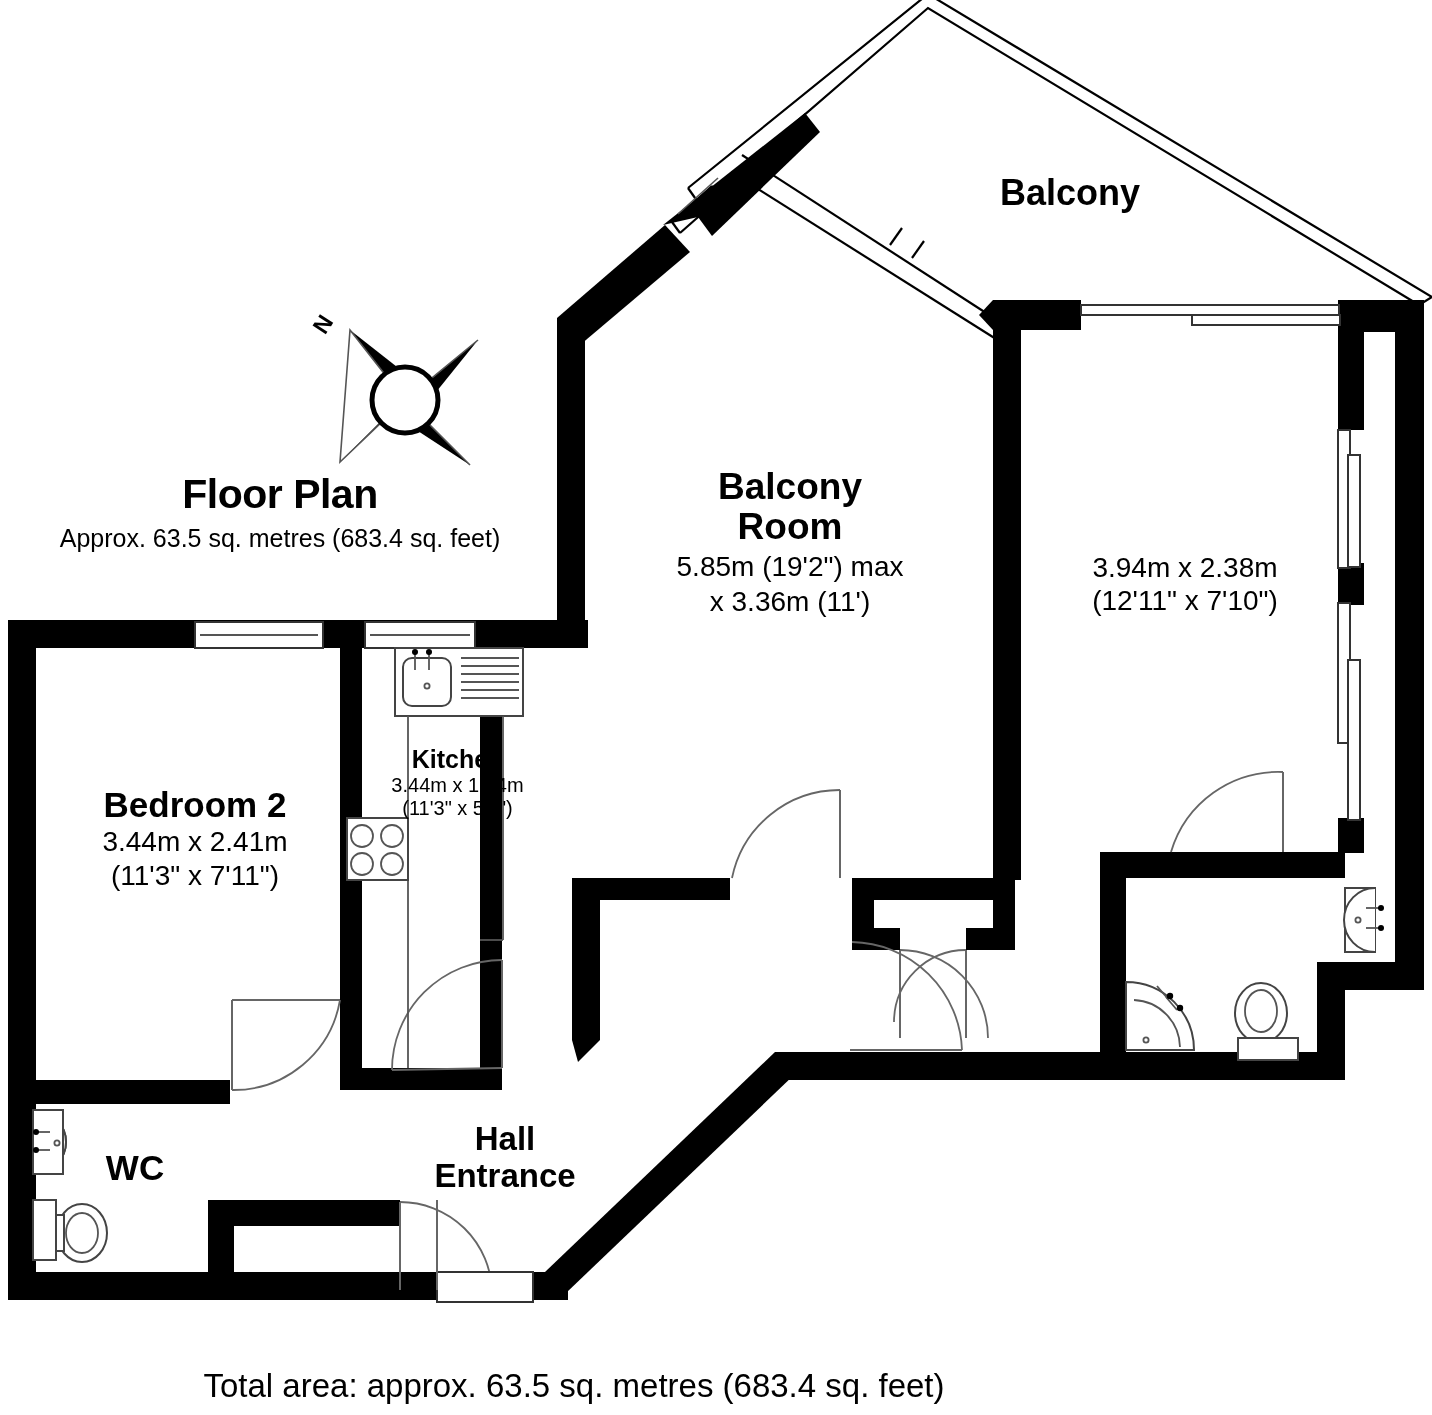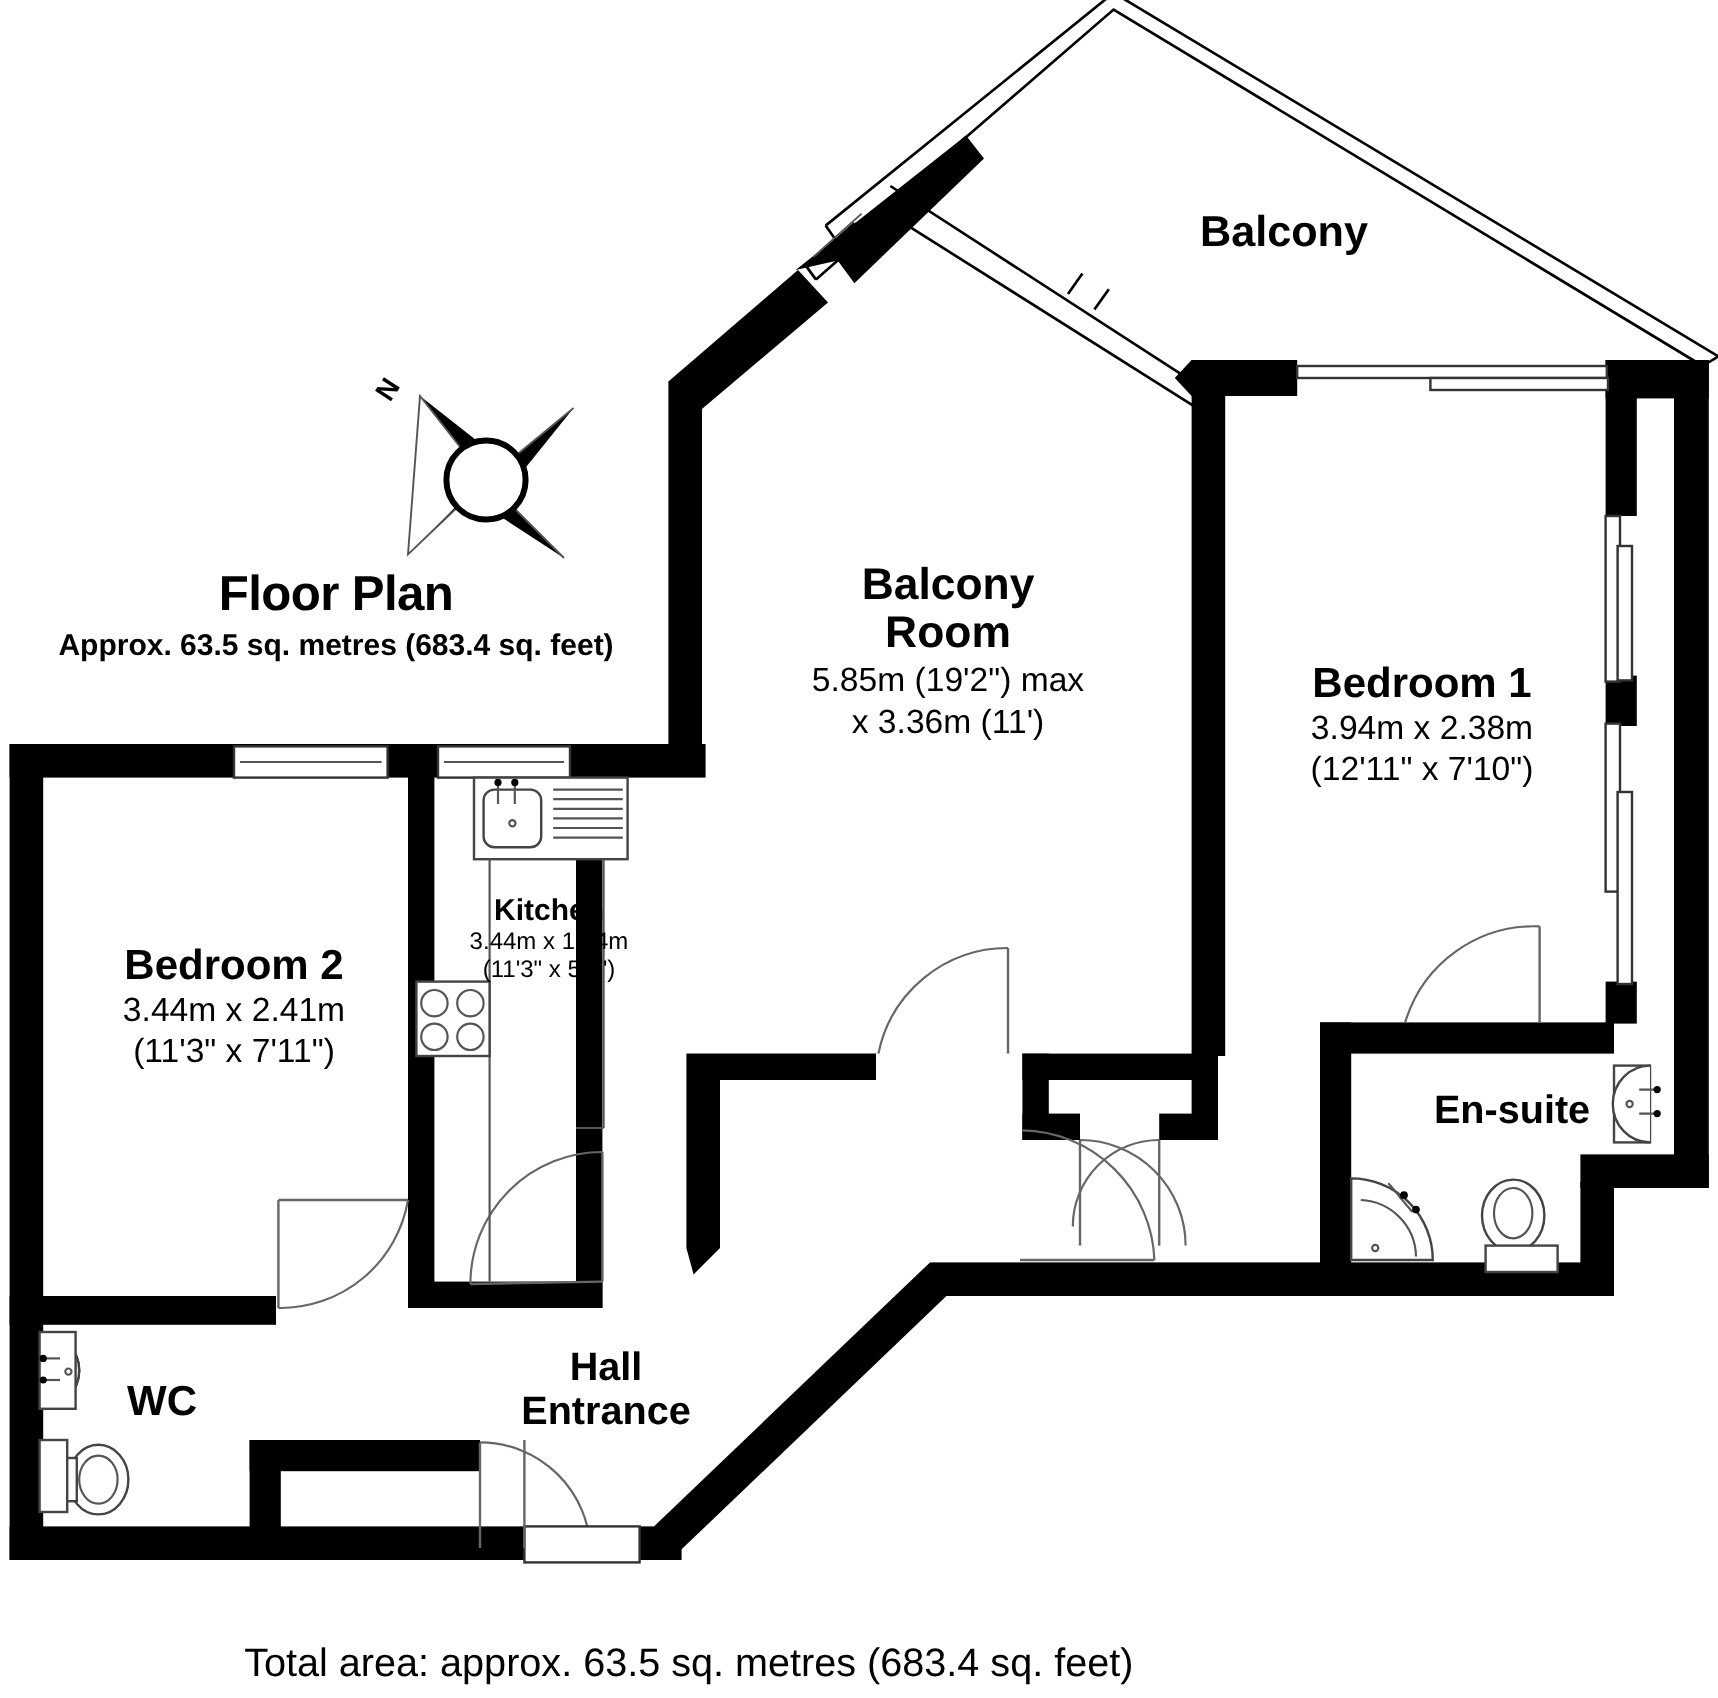--- a/index.html
+++ b/index.html
@@ -49,21 +49,21 @@
     display: block;
   }
   .lbl .dim {
     font-weight: normal;
     display: block;
   }
 
   
   #label-title { left: 0px; top: 472px; width: 560px; }
   #label-title .name { font-size: 41px; letter-spacing: -0.5px; }
-  #label-title .dim  { font-size: 25px; margin-top: 6px; font-weight: bold; }
+  #label-title .dim  { font-size: 25px; margin-top: 6px; }
 
   #label-balcony { left: 910px; top: 173px; width: 320px; }
   #label-balcony .name { font-size: 36px; }
 
   #label-sitting { left: 630px; top: 467px; width: 320px; }
   #label-sitting .name { font-size: 37px; line-height: 1.08; }
   #label-sitting .dim  { font-size: 28px; margin-top: 4px; }
 
   #label-bed1 { left: 1035px; top: 550px; width: 300px; }
   #label-bed1 .name { font-size: 35px; }
@@ -348,40 +348,36 @@
   </div>
 
   <div class="lbl" id="label-sitting">
     <span class="name">Balcony</span>
     <span class="name">Room</span>
     <span class="dim">5.85m (19'2") max</span>
     <span class="dim">x 3.36m (11')</span>
   </div>
 
   <div class="lbl" id="label-bed1">
-    <span class="name">Bedroom 1</span>
     <span class="dim">3.94m x 2.38m</span>
     <span class="dim">(12'11" x 7'10")</span>
   </div>
 
   <div class="lbl" id="label-bed2">
     <span class="name">Bedroom 2</span>
     <span class="dim">3.44m x 2.41m</span>
     <span class="dim">(11'3" x 7'11")</span>
   </div>
 
   <div class="lbl" id="label-kitchen">
     <span class="name">Kitchen</span>
     <span class="dim">3.44m x 1.74m</span>
     <span class="dim">(11'3" x 5'9")</span>
   </div>
 
-  <div class="lbl" id="label-ensuite">
-    <span class="name">En-suite</span>
-  </div>
 
   <div class="lbl" id="label-wc">
     <span class="name">WC</span>
   </div>
 
   <div class="lbl" id="label-hall">
     <span class="name">Hall</span>
     <span class="name">Entrance</span>
   </div>
 

